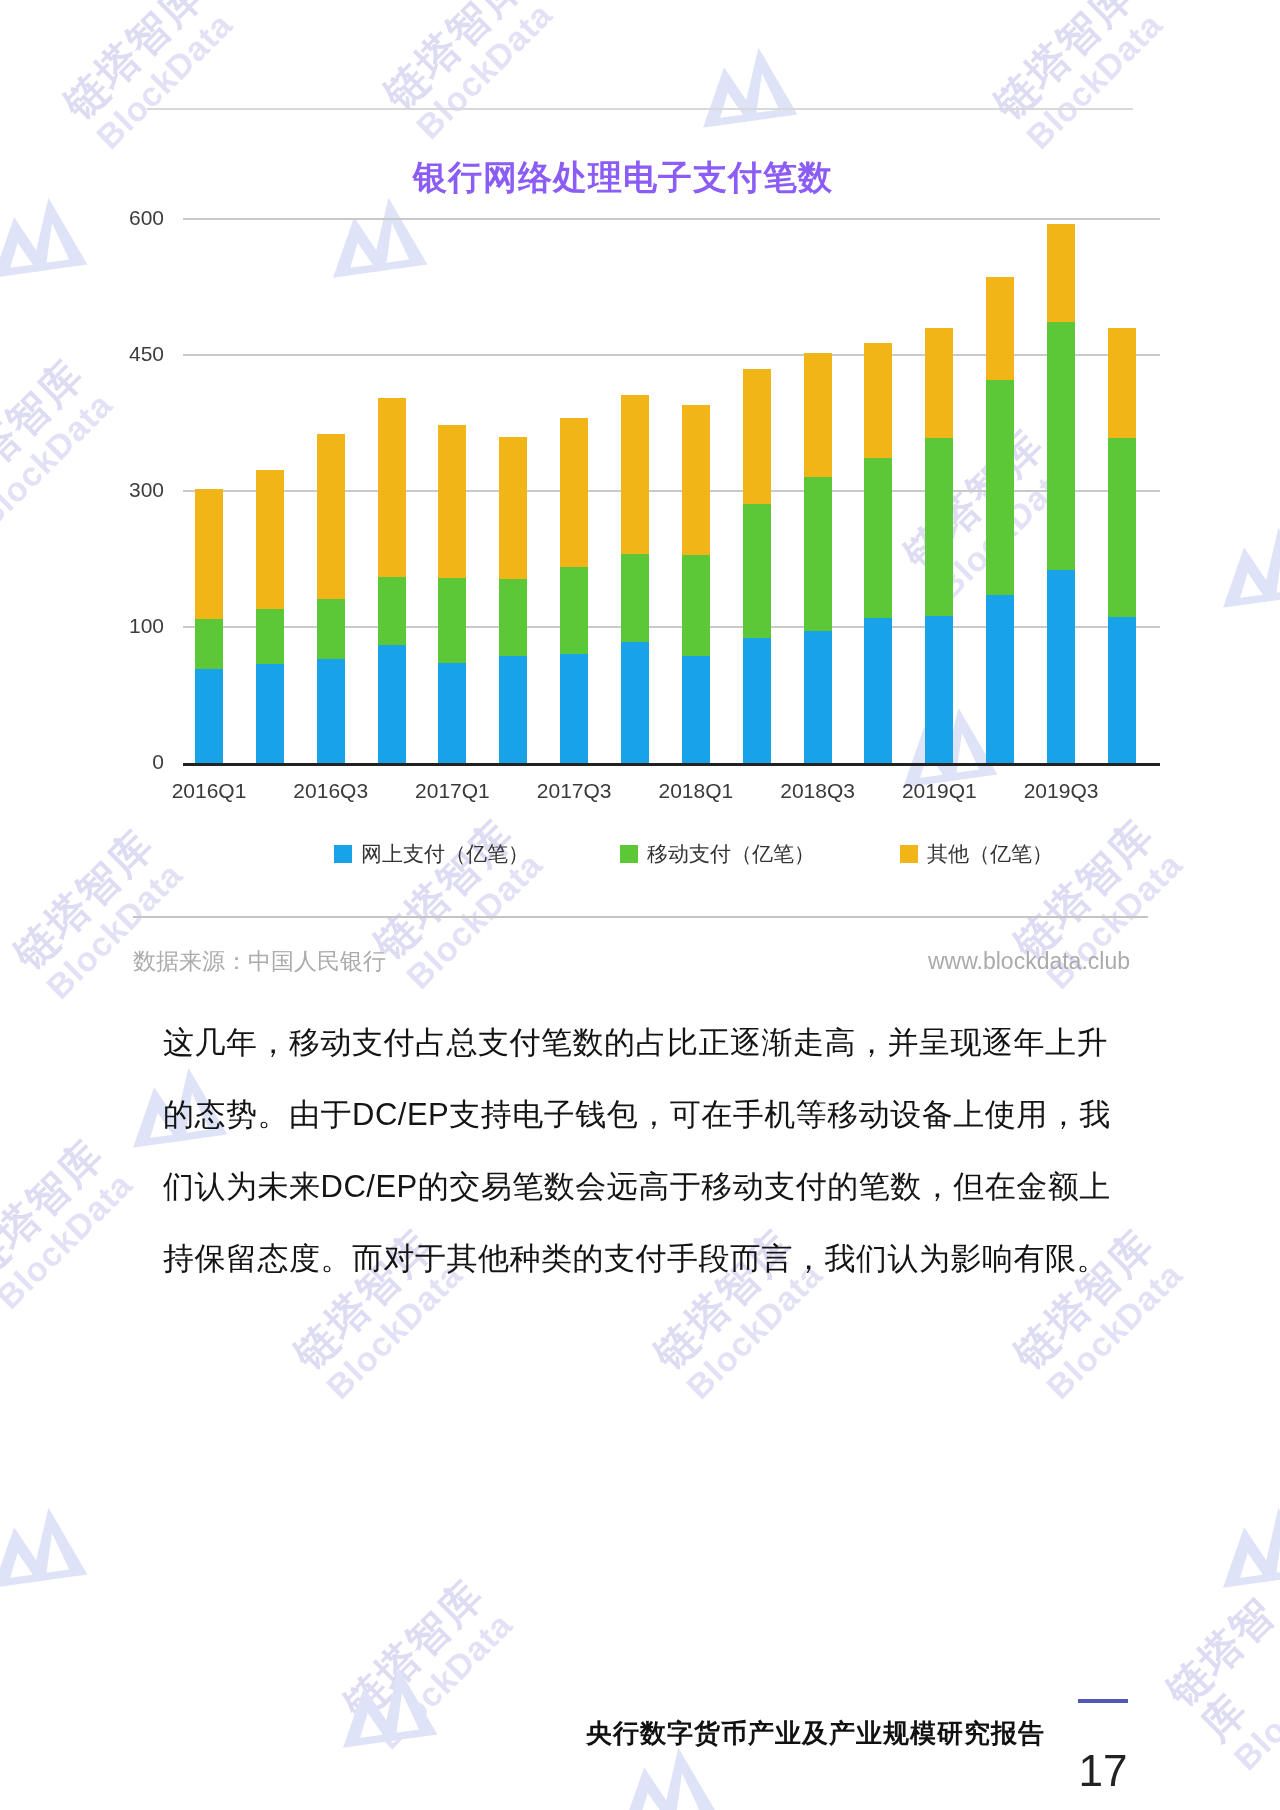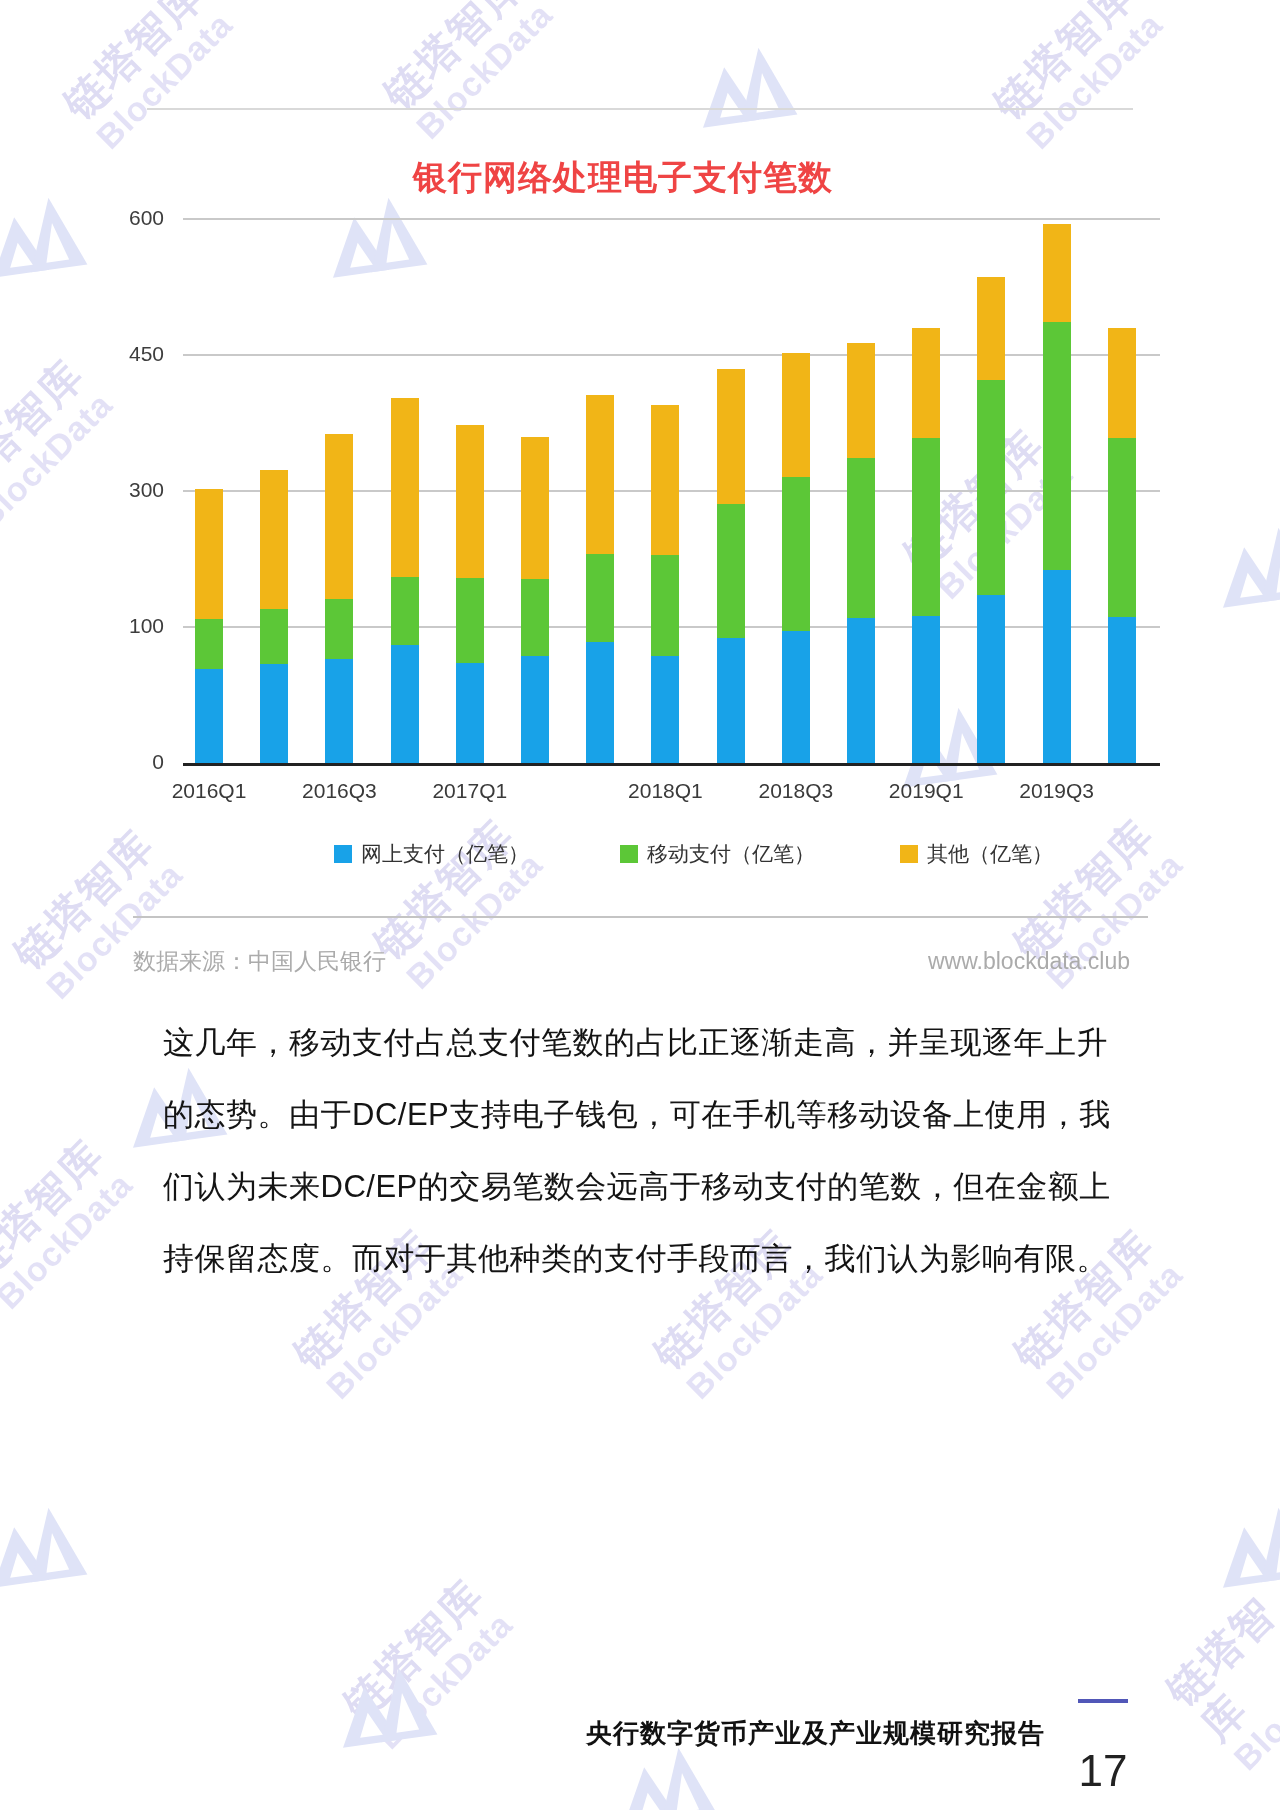--- a/index.html
+++ b/index.html
@@ -10,21 +10,21 @@
   .wm-layer{position:absolute;inset:0;pointer-events:none;}
   .wm{position:absolute;transform:rotate(-45deg);text-align:left;line-height:1.15;}
   .wm .t1{font-size:42px;font-weight:bold;color:#dedcf3;letter-spacing:2px;}
   .wm .t2{font-size:34px;font-weight:bold;color:#e3e1f6;letter-spacing:1px;}
   .wm-logo{position:absolute;transform:rotate(-8deg);}
 
   .top-divider{position:absolute;left:147px;top:108px;width:986px;height:2px;background:#d9d9d9;}
 
   
   .chart-title{position:absolute;left:183px;top:155px;width:880px;text-align:center;
-    font-size:34px;font-weight:bold;color:#ef4444;letter-spacing:1px;}
+    font-size:34px;font-weight:bold;color:#8b5cf6;letter-spacing:1px;}
   .plot{position:absolute;left:183px;top:219px;width:977px;height:544px;border-bottom:3px solid #222;}
   .gridline{position:absolute;left:0;width:100%;height:2px;background:#c9c9c9;}
   .ylabel{position:absolute;left:92px;width:72px;text-align:right;font-size:21px;color:#3d3d3d;}
   .bars{position:absolute;left:12px;bottom:0;width:941px;height:544px;display:flex;
     justify-content:space-between;align-items:flex-end;}
   .bar{position:relative;width:28px;display:flex;flex-direction:column-reverse;}
   .seg{width:100%;}
   .xlabel{position:absolute;bottom:-40px;left:50%;transform:translateX(-50%);
     white-space:nowrap;font-size:21px;color:#3a3a3a;}
 
@@ -206,20 +206,26 @@
             <div class="seg" style="height: 85.2267px; background: rgb(92, 199, 55);"></div>
             <div class="seg" style="height: 153.227px; background: rgb(241, 181, 23);"></div>
             <span class="xlabel">2017Q1</span>
           </div>
           <div class="bar">
             <div class="seg" style="height: 106.987px; background: rgb(24, 162, 232);"></div>
             <div class="seg" style="height: 77.0667px; background: rgb(92, 199, 55);"></div>
             <div class="seg" style="height: 142.347px; background: rgb(241, 181, 23);"></div>
           </div>
           <div class="bar">
+            <div class="seg" style="height: 108.8px; background: rgb(24, 162, 232);"></div>
+            <div class="seg" style="height: 87.04px; background: rgb(92, 199, 55);"></div>
+            <div class="seg" style="height: 148.693px; background: rgb(241, 181, 23);"></div>
+            <span class="xlabel">2017Q3</span>
+          </div>
+          <div class="bar">
             <div class="seg" style="height: 120.587px; background: rgb(24, 162, 232);"></div>
             <div class="seg" style="height: 88.8533px; background: rgb(92, 199, 55);"></div>
             <div class="seg" style="height: 158.667px; background: rgb(241, 181, 23);"></div>
           </div>
           <div class="bar">
             <div class="seg" style="height: 106.987px; background: rgb(24, 162, 232);"></div>
             <div class="seg" style="height: 100.64px; background: rgb(92, 199, 55);"></div>
             <div class="seg" style="height: 150.507px; background: rgb(241, 181, 23);"></div>
             <span class="xlabel">2018Q1</span>
           </div>

